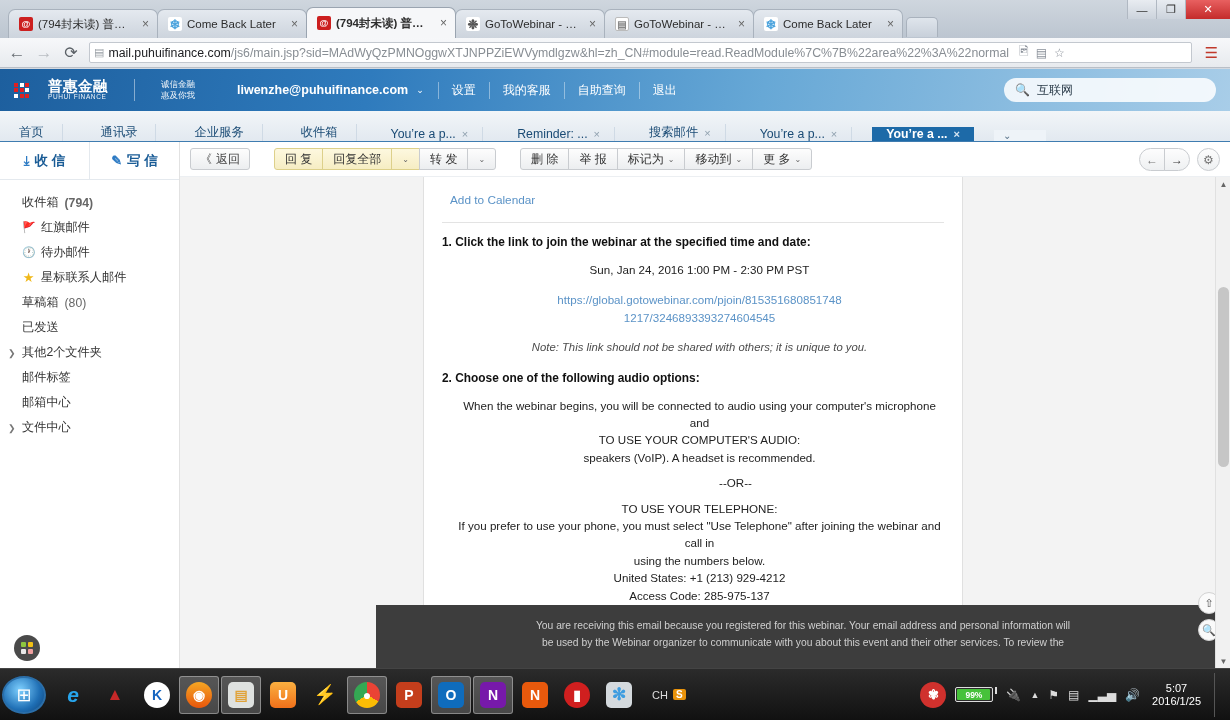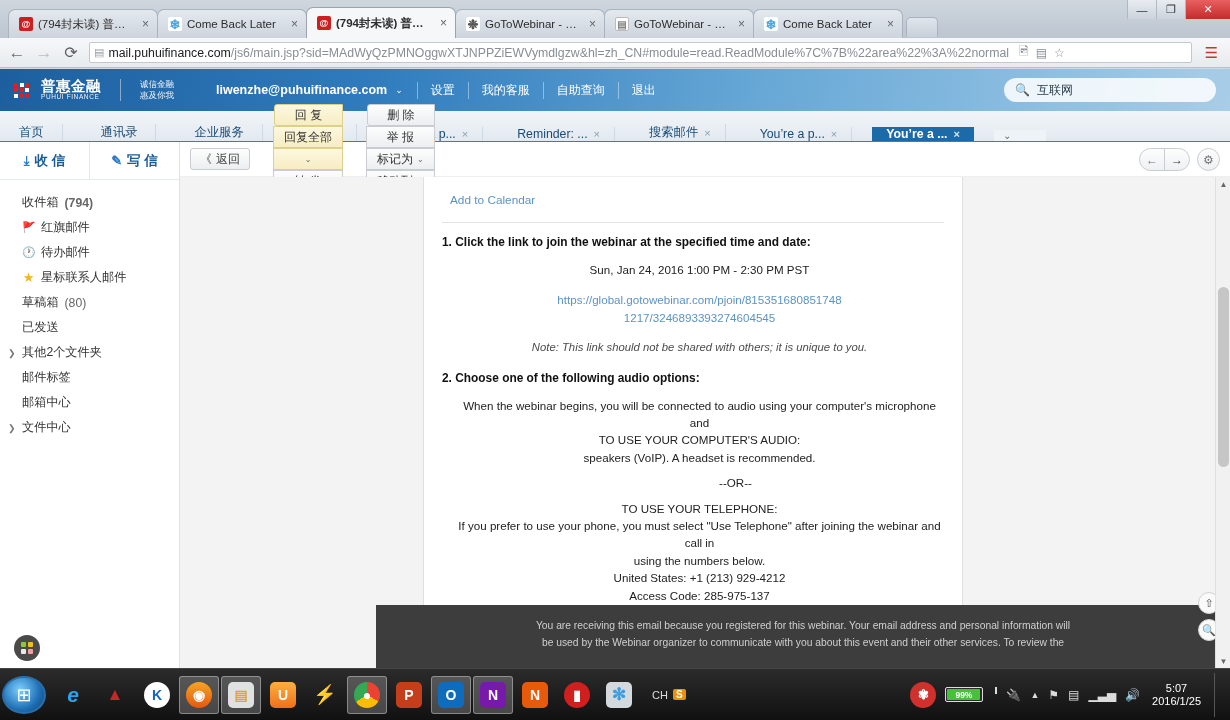--- a/index.html
+++ b/index.html
@@ -80,21 +80,21 @@
   .menu-ic { font-size:15px; color:#c0392b; padding:0 4px; }
 
   
   .page { position:absolute; left:0; top:69px; width:1230px; height:599px; background:#fff; overflow:hidden; }
 
   .mailhdr {
     height:42px; width:100%;
     background:linear-gradient(100deg,#1d5f9e 0%,#2f7bbd 30%,#67a8d6 62%,#a8cde8 100%);
     display:flex; align-items:center; padding:0 14px; position:relative;
   }
-  .logo { display:flex; align-items:center; gap:12px; }
+  .logo { display:flex; align-items:center; gap:19px; }
   .logo-mark { display:grid; grid-template-columns:repeat(3,4px); grid-gap:1.5px; }
   .logo-mark i { width:4px; height:4px; background:#e02020; display:block; }
   .logo-mark i.w { background:#fff; }
   .logo-text { color:#fff; line-height:1.05; }
   .logo-cn { font-size:14.5px; font-weight:bold; letter-spacing:.5px; }
   .logo-en { font-size:6.5px; letter-spacing:.6px; opacity:.93; }
   .logo-div { width:1px; height:22px; background:rgba(255,255,255,.45); margin:0 7px; }
   .logo-slogan { color:#fff; font-size:8.5px; line-height:1.3; opacity:.95; }
 
   .acct { display:flex; align-items:center; margin-left:42px; gap:8px; }
@@ -155,21 +155,21 @@
     height:35px; border-bottom:1px solid #eceff2; display:flex; align-items:center;
     padding:0 10px; gap:8px; background:#fff; position:relative;
   }
   .btn {
     height:22px; padding:0 10px; display:flex; align-items:center; justify-content:center; gap:4px;
     font-size:12px; color:#333; background:linear-gradient(#fdfdfd,#eceef0);
     border:1px solid #c9ccd0; border-radius:3px; white-space:nowrap;
   }
   .btn.back { padding:0 9px; color:#444; }
   .btn.yellow { background:linear-gradient(#fdf8df,#f6edc3); border-color:#ddd08a; }
-  .grp { display:flex;flex-direction:column; }
+  .grp { display:flex; }
   .grp .btn { border-radius:0; margin-left:-1px; }
   .grp .btn:first-child { border-radius:3px 0 0 3px; margin-left:0; }
   .grp .btn:last-child { border-radius:0 3px 3px 0; }
   .btn .cv { font-size:8px; color:#666; }
   .sp { width:8px; }
 
   .tb-right { position:absolute; right:10px; top:6px; display:flex; align-items:center; gap:7px; }
   .circ {
     width:23px; height:23px; border-radius:50%; border:1px solid #c9ccd0;
     background:linear-gradient(#fdfdfd,#eef0f2);
@@ -242,21 +242,21 @@
     display:flex; align-items:center; justify-content:center;
     font-size:18px; font-weight:bold; color:#fff; flex:0 0 40px;
   }
   .tb-item.on { background:rgba(255,255,255,.22); border:1px solid rgba(255,255,255,.35); }
   .tb-ico { width:26px; height:26px; border-radius:5px; display:flex; align-items:center; justify-content:center; font-size:14px; font-weight:bold; color:#fff; }
 
   .tray { margin-left:auto; display:flex; align-items:center; gap:9px; padding-right:8px; }
   .ime { display:flex; align-items:center; gap:5px; color:#ddd; font-size:11px; }
   .ime .s { background:#e8920a; color:#fff; font-size:10px; padding:0 3px; border-radius:2px; font-weight:bold; }
   .battery {
-    display:flex; gap:12px;
+    display:flex; gap:2px;
   }
   .bat-body { width:38px; height:15px; border:1px solid #ddd; border-radius:2px; background:#2c2c2c; display:flex; align-items:center; padding:1px; }
   .bat-fill { background:#46c23a; height:100%; border-radius:1px; display:flex; align-items:center; justify-content:center; color:#fff; font-size:8.5px; font-weight:bold; }
   .bat-cap { width:2px; height:7px; background:#ddd; }
   .tray-ic { color:#dcdcdc; font-size:12px; }
   .clock { color:#fff; font-size:11px; text-align:center; line-height:13px; padding-left:3px; }
   .show-desk { width:8px; height:44px; border-left:1px solid #555; margin-left:4px; }
 </style>
 </head>
 <body>

